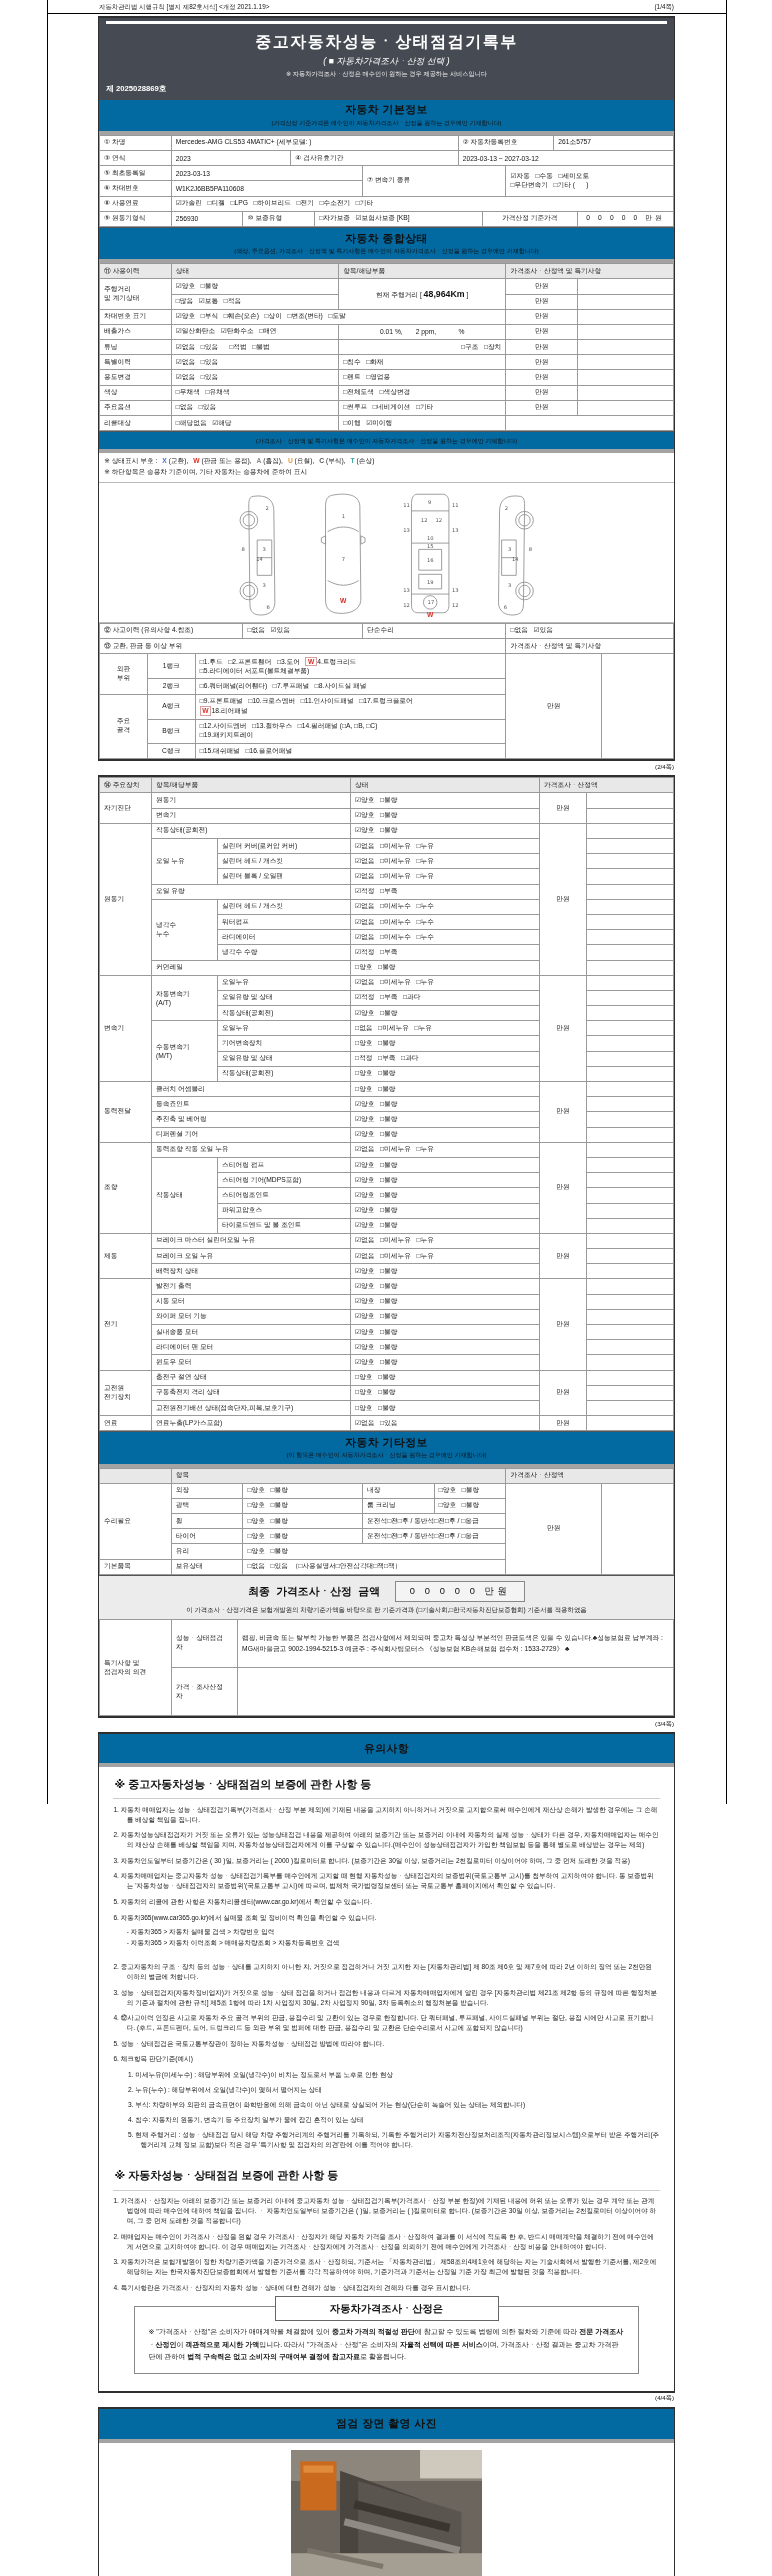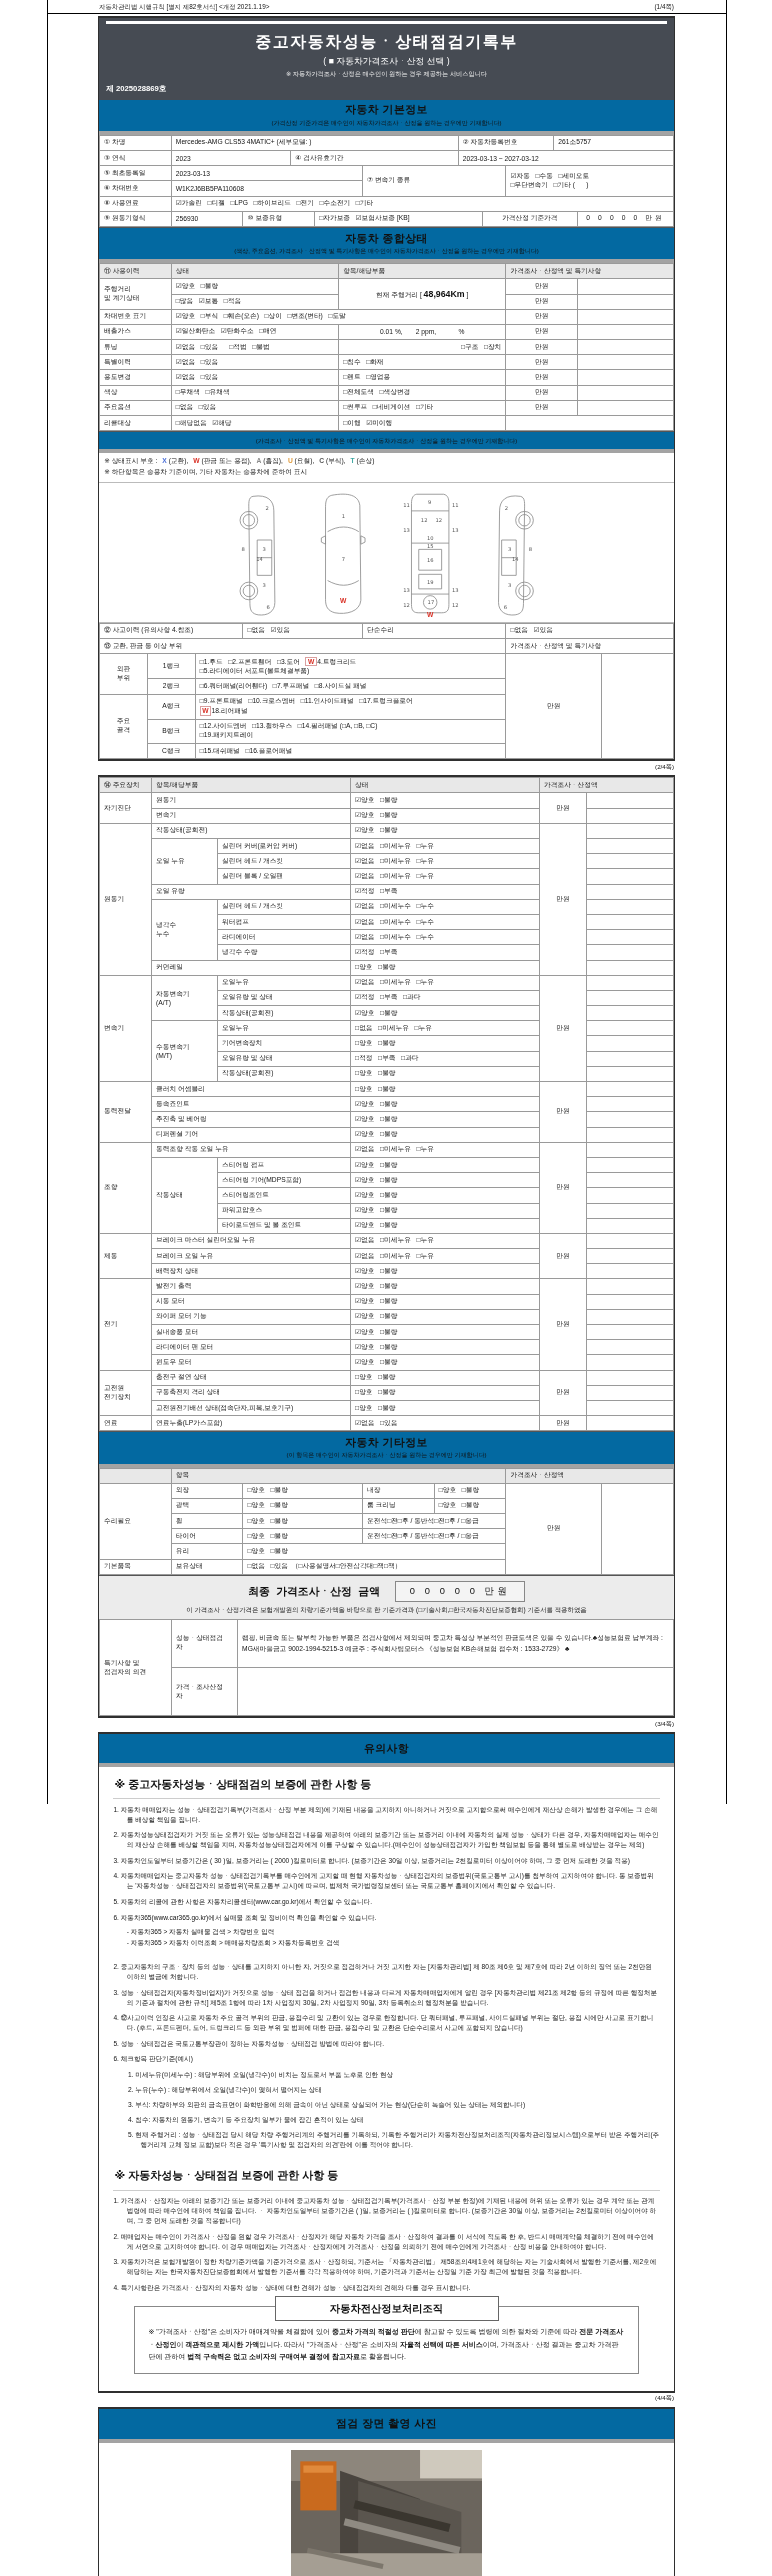--- a/index.html
+++ b/index.html
@@ -7,21 +7,21 @@
   .frame{width:680px;height:1804px;margin:0 auto;border-left:0.5px solid #000;border-right:0.5px solid #000;box-sizing:border-box;}
   .content{width:577px;margin:0 auto;}
   .caption-row{display:flex;justify-content:space-between;align-items:flex-end;font-size:6.4px;padding:2.6px 1px 1.5px;}
   .topline{border-bottom:1px solid #000;margin:0 -51px 3.1px;}
   .sheet{border:1px solid #2f2f2f;border-top-width:2.6px;border-bottom-width:2.6px;margin-top:2.1px;}
   .marker{text-align:right;font-size:6.2px;padding:1.5px 1px;}
   
   .dark{background:#464b53;color:#fff;padding:3.1px 7.2px 5.2px;}
   .dark .bar{height:2.6px;background:#fff;margin:0 0 8.2px;}
   .doc-title{text-align:center;font-size:16px;font-weight:bold;letter-spacing:1.5px;margin:2.1px 0 3.1px;}
-  .doc-sub{text-align:center;font-size:8.8px;margin:1px 0;}
+  .doc-sub{text-align:center;font-size:8.8px;margin:1px 0;font-style:italic;}
   .doc-note{text-align:center;font-size:6.2px;margin:2.1px 0 5.2px;color:#eee;}
   .doc-no{font-size:7.7px;font-weight:bold;}
   
   .band{background:#0369a1;text-align:center;padding:3.6px 2.1px 3.1px;border-bottom:4px solid #a3a3a3;}
   .band h2{margin:0;font-size:10.8px;font-weight:bold;letter-spacing:0.5px;}
   .band .sub{font-size:6px;margin-top:1.5px;}
   
   table{width:100%;border-collapse:collapse;table-layout:fixed;}
   td{border:0.5px solid #9a9a9a;padding:2.6px 4.1px;font-size:6.7px;vertical-align:middle;word-break:break-all;}
   td.hd{background:#e8e8e8;}
@@ -691,21 +691,21 @@
         <div class="nsub2">2.  누유(누수) : 해당부위에서 오일(냉각수)이 맺혀서 떨어지는 상태</div>
         <div class="nsub2">3.  부식: 차량하부와 외판의 금속표면이 화학반응에 의해 금속이 아닌 상태로 상실되어 가는 현상(단순히 녹슬어 있는 상태는 제외합니다)</div>
         <div class="nsub2">4.  침수: 자동차의 원동기, 변속기 등 주요장치 일부가 물에 잠긴 흔적이 있는 상태</div>
         <div class="nsub2">5.  현재 주행거리 : 성능ㆍ상태점검 당시 해당 차량 주행거리계의 주행거리를 기록하되, 기록한 주행거리가 자동차전산정보처리조직(자동차관리정보시스템)으로부터 받은 주행거리(주행거리계 교체 정보 포함)보다 적은 경우 '특기사항 및 점검자의 의견'란에 이를 적어야 합니다.</div>
         <div class="nhead" style="margin-top:13.4px;">※ 자동차성능ㆍ상태점검 보증에 관한 사항 등</div>
         <div class="nitem">1.  가격조사ㆍ산정자는 아래의 보증기간 또는 보증거리 이내에 중고자동차 성능ㆍ상태점검기록부(가격조사ㆍ산정 부분 한정)에 기재된 내용에 허위 또는 오류가 있는 경우 계약 또는 관계법령에 따라 매수인에 대하여 책임을 집니다.  ㆍ 자동차인도일부터 보증기간은 (      )일, 보증거리는 (      )킬로미터로 합니다. (보증기간은 30일 이상, 보증거리는 2천킬로미터 이상이어야 하며, 그 중 먼저 도래한 것을 적용합니다)</div>
         <div class="nitem">2.  매매업자는 매수인이 가격조사ㆍ산정을 원할 경우 가격조사ㆍ산정자가 해당 자동차 가격을 조사ㆍ산정하여 결과를 이 서식에 적도록 한 후, 반드시 매매계약을 체결하기 전에 매수인에게 서면으로 고지하여야 합니다. 이 경우 매매업자는 가격조사ㆍ산정자에게 가격조사ㆍ산정을 의뢰하기 전에 매수인에게 가격조사ㆍ산정 비용을 안내하여야 합니다.</div>
         <div class="nitem">3.  자동차가격은 보험개발원이 정한 차량기준가액을 기준가격으로 조사ㆍ산정하되, 기준서는 「자동차관리법」 제58조의4제1호에 해당하는 자는 기술사회에서 발행한 기준서를, 제2호에 해당하는 자는 한국자동차진단보증협회에서 발행한 기준서를 각각 적용하여야 하며, 기준가격과 기준서는 산정일 기준 가장 최근에 발행된 것을 적용합니다.</div>
         <div class="nitem">4.  특기사항란은 가격조사ㆍ산정자의 자동차 성능ㆍ상태에 대한 견해가 성능ㆍ상태점검자의 견해와 다를 경우 표시합니다.</div>
         <div class="whybox">
-          <div class="tbox">자동차전산정보처리조직</div>
+          <div class="tbox">자동차가격조사ㆍ산정은</div>
           <p>
             <span>※ "가격조사ㆍ산정"은 소비자가 매매계약을 체결함에 있어 </span><span class="b">중고차 가격의 적절성 판단</span><span>에 참고할 수 있도록 법령에 의한 절차와 기준에 따라 </span><span class="b">전문 가격조사ㆍ산정인</span><span>이 </span><span class="b">객관적으로 제시한 가액</span><span>입니다. 따라서 "가격조사ㆍ산정"은 소비자의 </span><span class="b">자율적 선택에 따른 서비스</span><span>이며, 가격조사ㆍ산정 결과는 중고차 가격판단에 관하여 </span><span class="b">법적 구속력은 없고 소비자의 구매여부 결정에 참고자료</span><span>로 활용됩니다.</span>
           </p>
         </div>
       </div>
     </div>
     <div class="marker">(4/4쪽)</div>
 
     <div class="sheet">
       <div class="band" style="padding:8.2px 0;">

